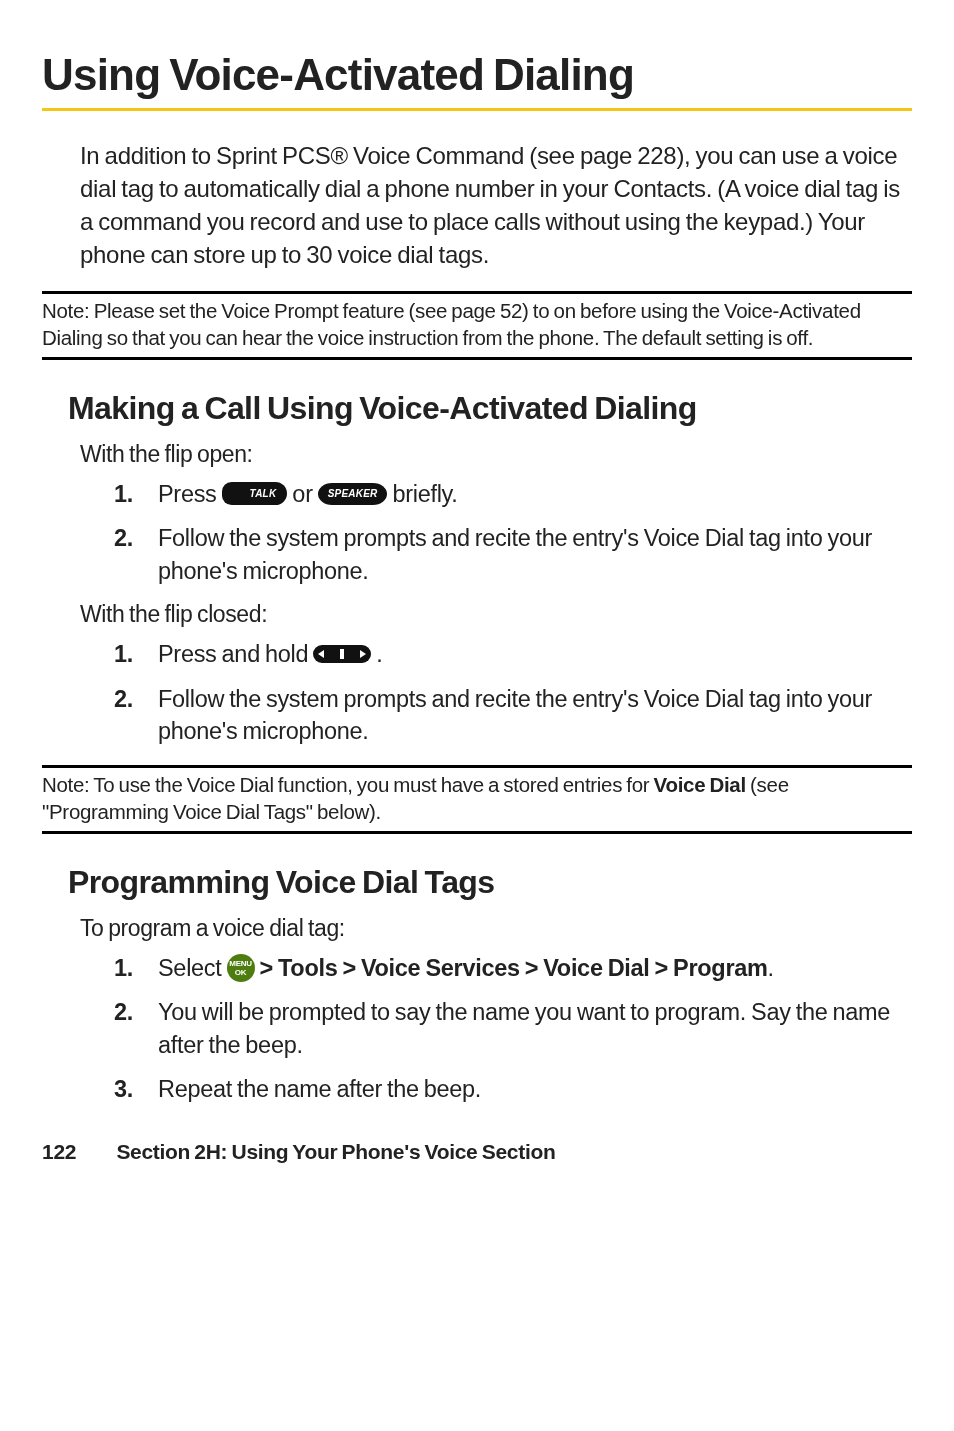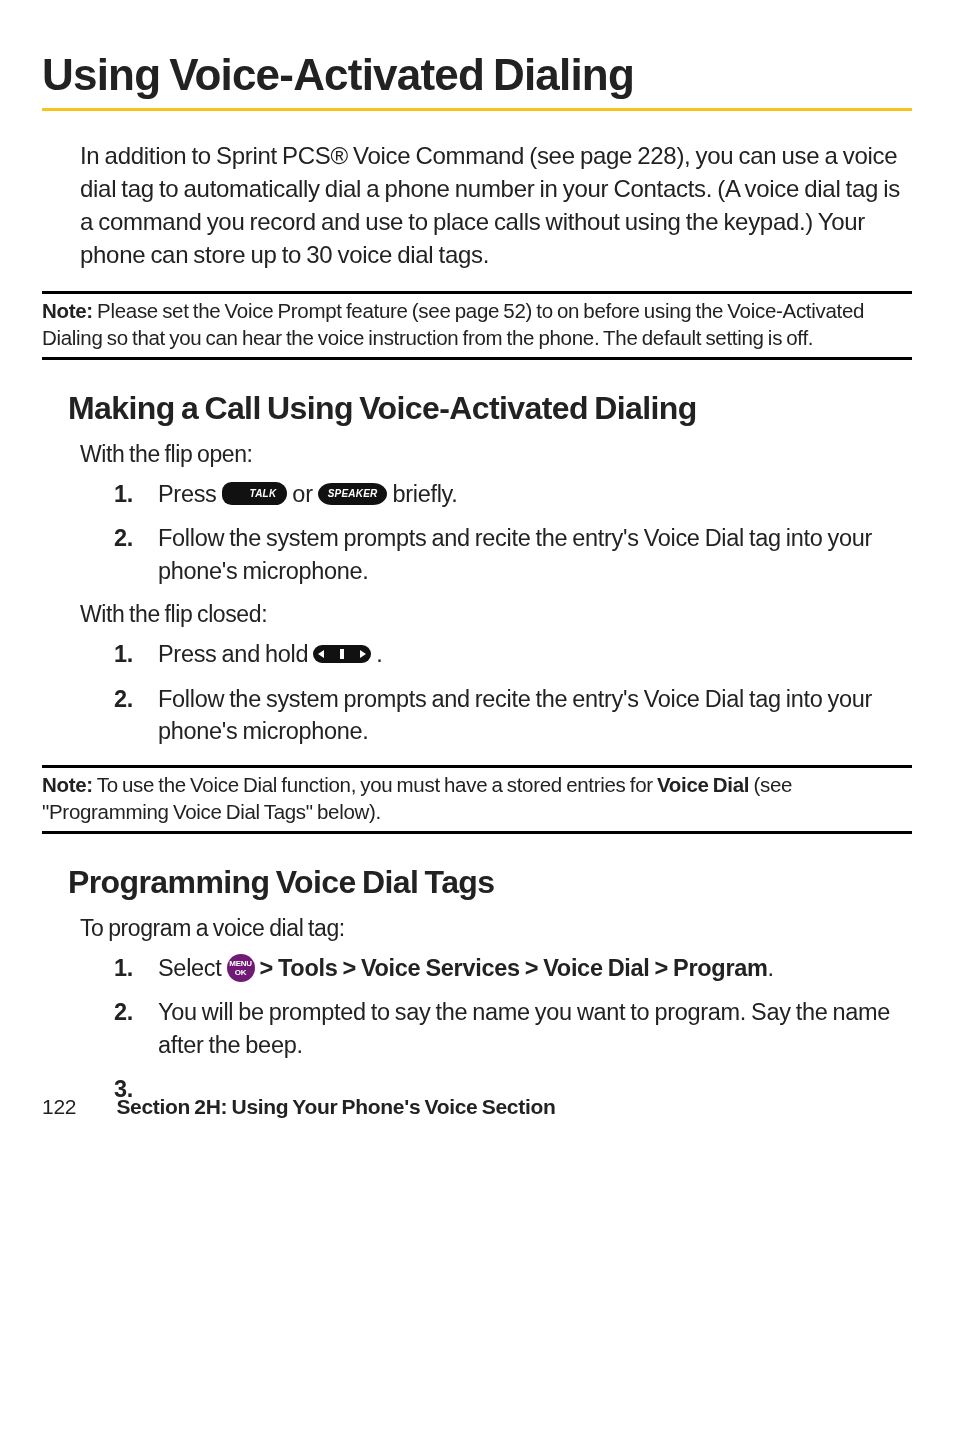--- a/index.html
+++ b/index.html
@@ -34,21 +34,21 @@
     border-top: 3px solid #000;
     border-bottom: 3px solid #000;
     padding: 4px 0 6px 0;
     margin: 18px 0 26px 0;
     font-size: 20.5px;
     line-height: 1.28;
     letter-spacing: -0.3px;
     word-spacing: -1.2px;
   }
   .note-box .note-label {
-    font-weight: 700;
+    font-weight: 400;
     text-align: right;
   }
   h2.section-heading {
     font-size: 32px;
     font-weight: 700;
     margin: 30px 0 14px 26px;
     letter-spacing: -0.6px;
     word-spacing: -2px;
   }
   .subhead {
@@ -97,21 +97,21 @@
     background: #111;
     color: #fff;
     font-size: 10px;
     font-weight: 700;
     font-style: italic;
     padding: 4px 10px 4px 10px;
     border-radius: 14px / 11px;
     letter-spacing: 0.2px;
   }
   .icon-menu {
-    background: #701a75;
+    background: #4d7c0f;
     color: #fff;
     border-radius: 50%;
     width: 28px;
     height: 28px;
     text-align: center;
     font-size: 8px;
     line-height: 9px;
     font-weight: 700;
     padding-top: 5px;
     box-sizing: border-box;
@@ -148,21 +148,21 @@
   .bold {
     font-weight: 700;
   }
   .footer {
     margin-top: 34px;
     font-size: 21px;
     letter-spacing: -0.3px;
     word-spacing: -1.3px;
   }
   .footer .pg {
-    font-weight: 400;
+    font-weight: 700;
     margin-right: 36px;
   }
   .footer .sec {
     font-weight: 700;
   }
 </style>
 </head>
 <body>
 
 <h1 class="main-title">Using Voice-Activated Dialing</h1>
@@ -226,19 +226,20 @@
     <span>Select </span>
     <span class="icon-menu"><span>MENU</span><br><span>OK</span></span>
     <span class="bold"> &gt; Tools &gt; Voice Services &gt; Voice Dial &gt; Program</span><span>.</span>
   </li>
   <li>
     <span class="step-num">2.</span>
     <span>You will be prompted to say the name you want to program. Say the name after the beep.</span>
   </li>
   <li>
     <span class="step-num">3.</span>
+    <span>Repeat the name after the beep.</span>
   </li>
 </ol>
 
 <div class="footer">
   <span class="pg">122</span>
   <span class="sec">Section 2H: Using Your Phone's Voice Section</span>
 </div>
 
 </body></html>

